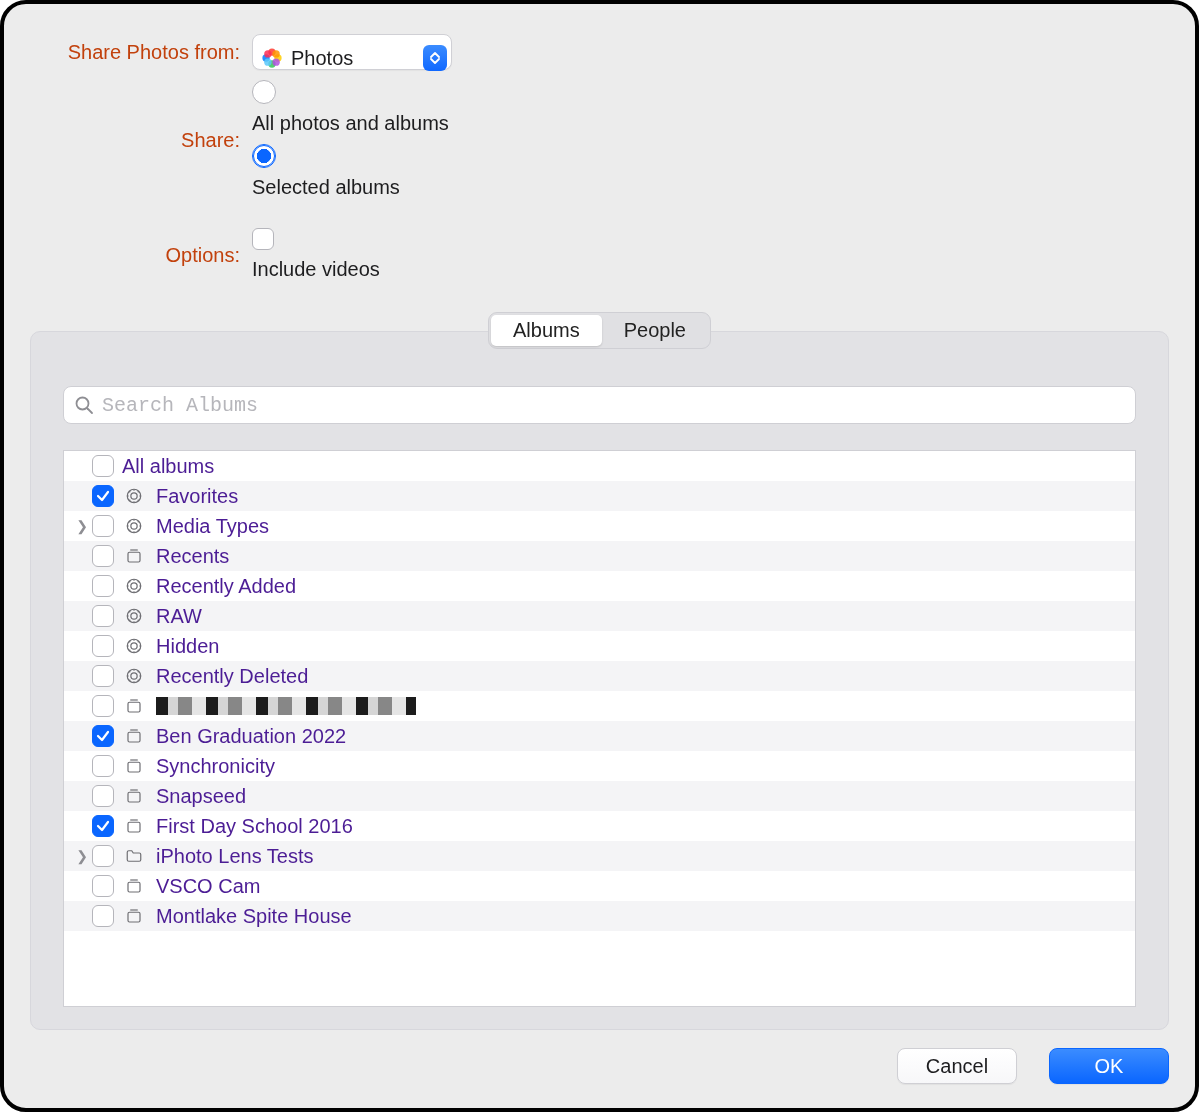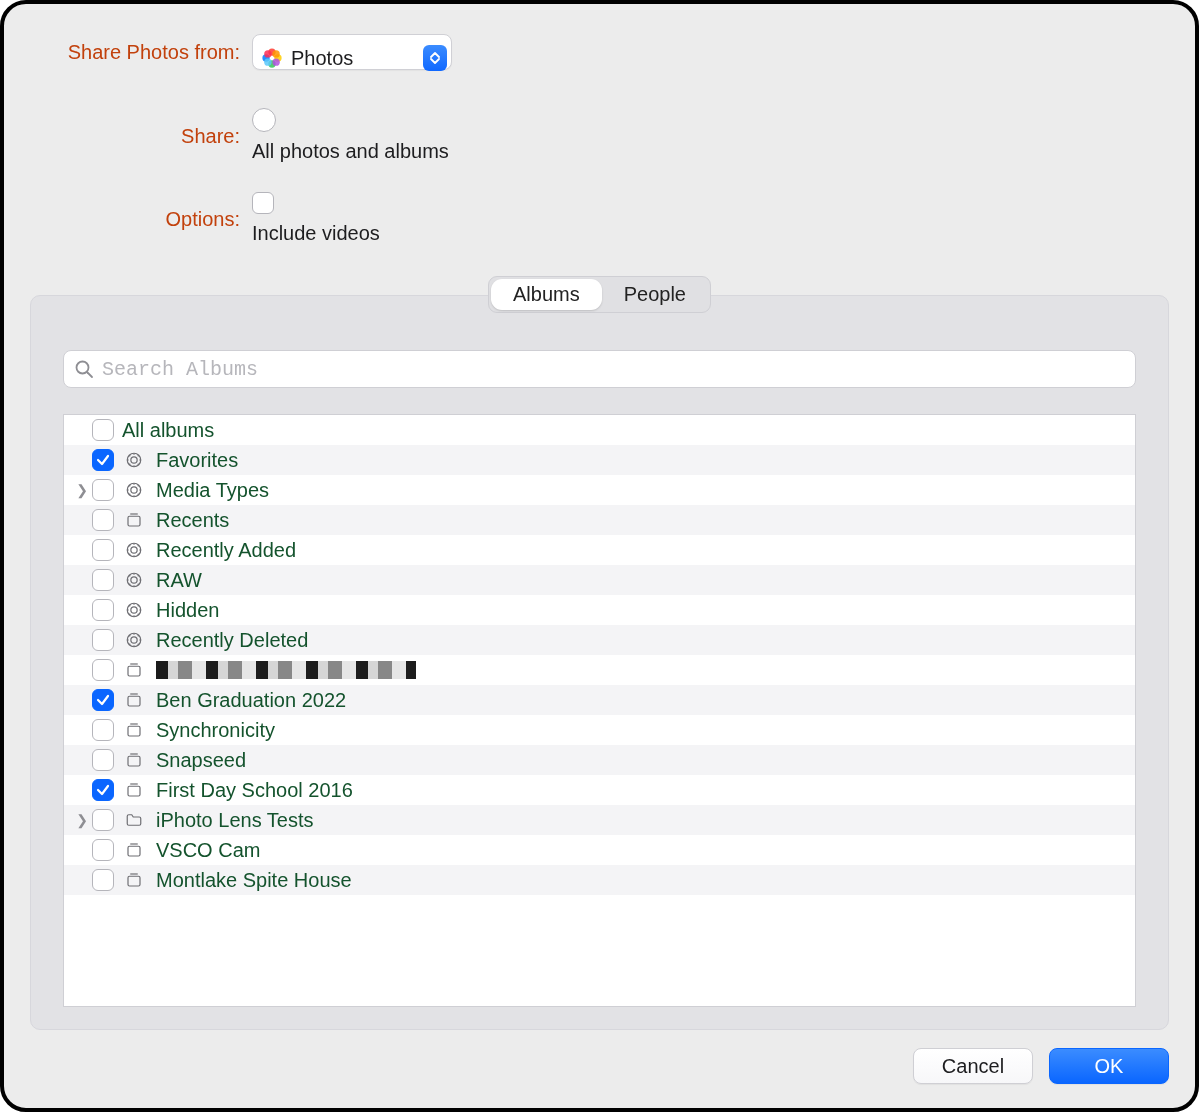--- a/index.html
+++ b/index.html
@@ -74,21 +74,21 @@
   .checkbox.checked svg { display:block; }
   .checkbox svg { display:none; }
 
   
   .seg-wrap { display:flex; justify-content:center; margin-top:20px; position:relative; z-index:2; }
   .seg {
     display:flex; background:#e0e0e3; border-radius:9px; padding:2px;
     border:1px solid #cfcfd4;
     font-size:20px;
   }
-  .seg-item { padding:4px 22px; border-radius:11px; color:#222; }
+  .seg-item { padding:4px 22px; border-radius:5px; color:#222; }
   .seg-item.active { background:#fff; box-shadow:0 1px 2px rgba(0,0,0,.15); }
 
   
   .panel {
     margin-top:-18px;
     flex:1;
     border:1px solid #d7d7dc; border-radius:10px;
     background:#e2e2e5;
     padding:54px 32px 22px 32px;
     display:flex; flex-direction:column;
@@ -120,30 +120,30 @@
 
   .row {
     display:flex; align-items:center; height:30px;
     padding-left:8px;
   }
   .row:nth-child(even){ background:#f4f4f6; }
   .disclosure { width:20px; display:flex; justify-content:center; color:#8e8e93; font-size:16px; }
   .chevron::before { content:"\276F"; display:inline-block; font-size:14px; color:#8e8e93; }
   .row .checkbox { margin-right:8px; }
   .row .type-icon { width:24px; display:flex; justify-content:center; margin-right:10px; color:#6e6e73; }
-  .row .label { color:#14532d; white-space:nowrap; overflow:hidden; text-overflow:ellipsis; }
+  .row .label { color:#4c1d95; white-space:nowrap; overflow:hidden; text-overflow:ellipsis; }
   .pixelate {
     width:260px; height:18px;
     background:
       repeating-linear-gradient(90deg,#111 0 12px,#e0e0e0 12px 22px,#888 22px 36px,#f0f0f0 36px 50px);
     filter: contrast(.9);
   }
 
   
-  .buttons { display:flex; justify-content:flex-end; gap:16px; margin-top:18px; }
+  .buttons { display:flex; justify-content:flex-end; gap:32px; margin-top:18px; }
   .btn {
     height:36px; min-width:120px; padding:0 24px;
     border-radius:8px; font-size:20px;
     display:inline-flex; align-items:center; justify-content:center;
     border:1px solid #cfcfd4; background:linear-gradient(180deg,#fff,#f7f7f9);
     box-shadow:0 1px 1px rgba(0,0,0,.05);
   }
   .btn.primary {
     background:linear-gradient(180deg,#3b8cff,#0a66ff);
     border-color:#0a66ff; color:#fff;
@@ -179,26 +179,30 @@
           <svg width="10" height="6" viewBox="0 0 10 6">
               <path d="M1 5 L5 1 L9 5" stroke="#fff" stroke-width="1.8" fill="none" stroke-linecap="round" stroke-linejoin="round"></path>
             </svg>
           <svg width="10" height="6" viewBox="0 0 10 6">
               <path d="M1 1 L5 5 L9 1" stroke="#fff" stroke-width="1.8" fill="none" stroke-linecap="round" stroke-linejoin="round"></path>
             </svg>
         </span>
       </div>
     </div>
 
-    <div class="form-row" style="margin-top:38px;">
+    <div class="form-row" style="margin-top:10px;">
       <div class="form-label">Share:</div>
       <div class="form-content">
         <div class="radio-row">
           <span class="radio"></span>
           <span class="radio-label">All photos and albums</span>
+        </div>
+        <div class="radio-row">
+          <span class="radio checked"></span>
+          <span class="radio-label">Selected albums</span>
         </div>
       </div>
     </div>
 
     <div class="form-row" style="margin-top:28px;">
       <div class="form-label">Options:</div>
       <div class="radio-row">
         <span class="checkbox">
           
         </span>

